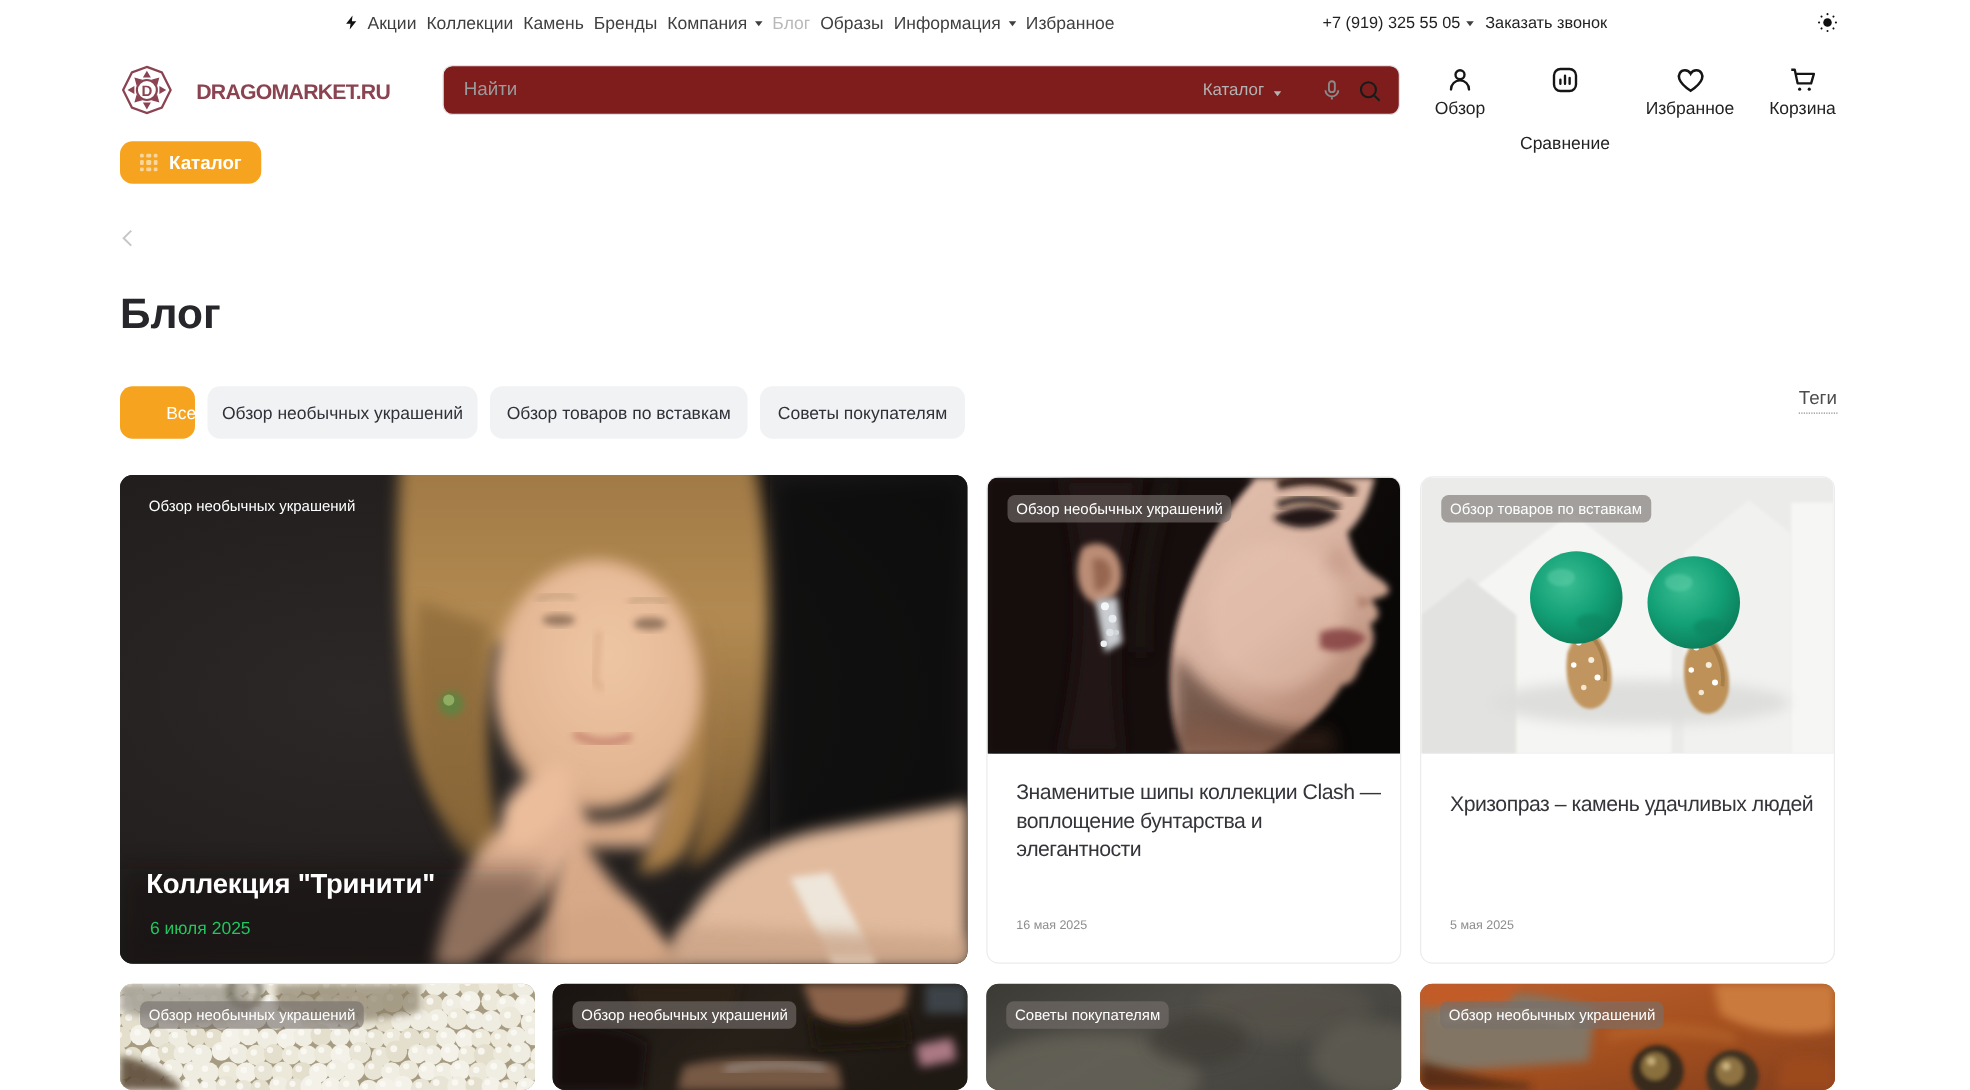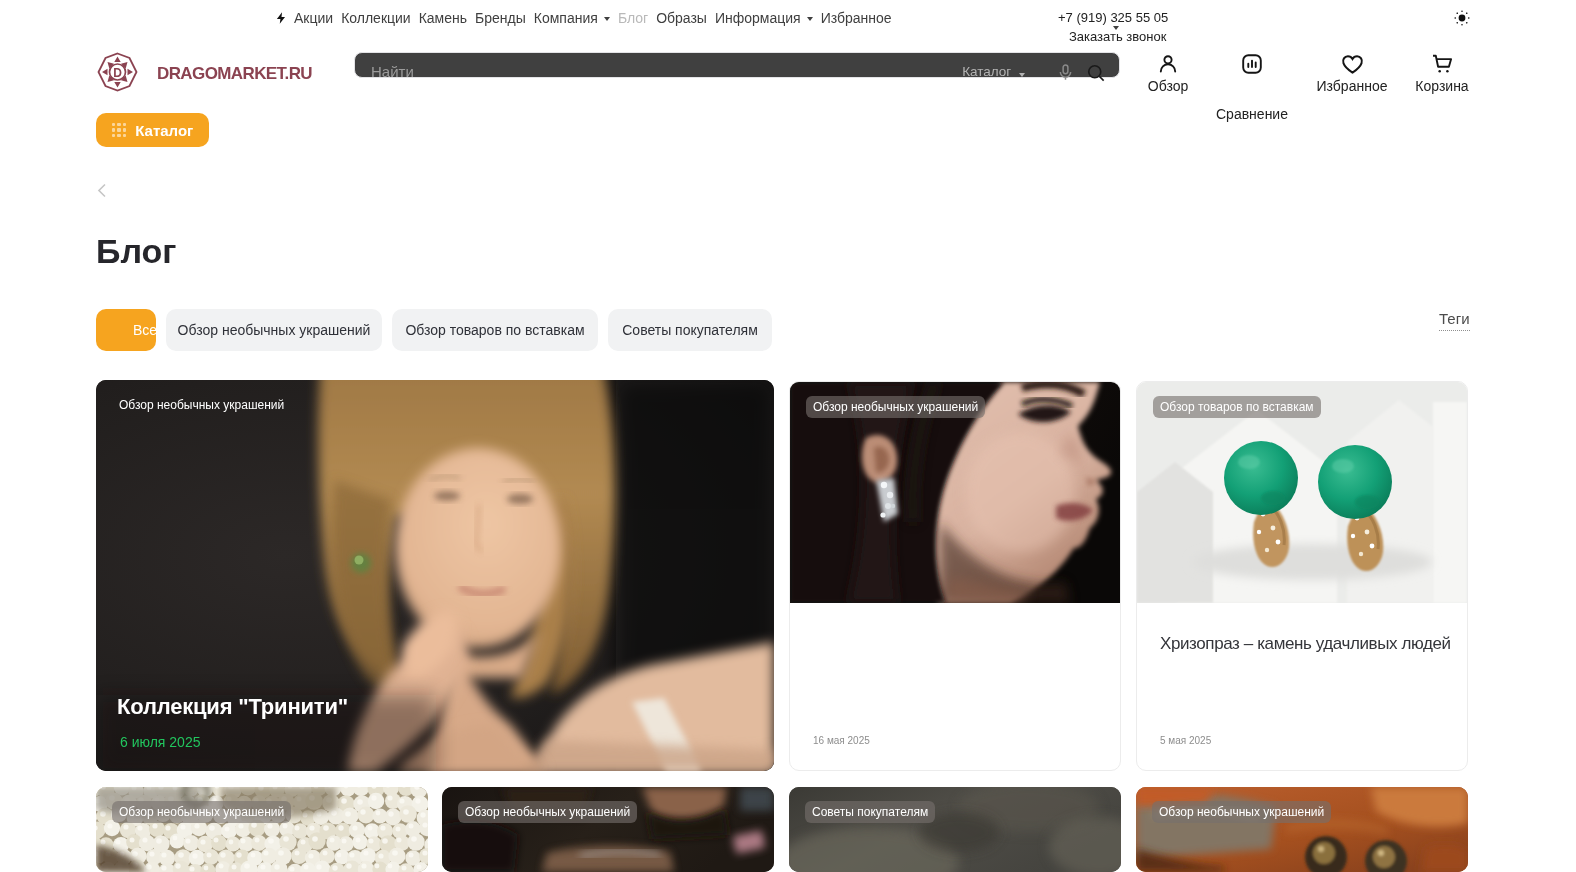--- a/index.html
+++ b/index.html
@@ -3,24 +3,24 @@
 <meta charset="utf-8">
 <style>
   * { margin:0; padding:0; box-sizing:border-box; }
   html,body { width:1576px; height:872px; background:#fff; font-family:"Liberation Sans", sans-serif; overflow:hidden; position:relative; }
   .abs { position:absolute; }
   
   .links { position:absolute; left:275px; top:10px; display:flex; gap:8px; font-size:14px; color:#3f3f3f; white-space:nowrap; align-items:center; }
   .links .it { display:flex; align-items:center; }
   .caret { display:inline-block; width:0; height:0; border-left:3.6px solid transparent; border-right:3.6px solid transparent; border-top:4.2px solid #3f3f3f; margin-left:6px; position:relative; top:1px; }
   .muted { color:#b9b9b9; }
-  .tright { position:absolute; left:1058px; top:10px; display:flex; font-size:13px; color:#222; align-items:center; white-space:nowrap;flex-direction:column; }
+  .tright { position:absolute; left:1058px; top:10px; display:flex; font-size:13px; color:#222; align-items:center; white-space:nowrap; }
   
   .logotext { position:absolute; left:157px; top:64px; font-size:17px; font-weight:bold; color:#8b4351; letter-spacing:-0.6px; }
-  .search { position:absolute; left:354px; top:52px; width:766px; height:26px; border:1px solid #e3e3e6; border-radius:8px; background:#404040; }
+  .search { position:absolute; left:354px; top:52px; width:766px; height:40px; border:1px solid #e3e3e6; border-radius:8px; background:#7f1d1d; }
   .search .ph { position:absolute; left:16px; top:0; line-height:38px; font-size:15px; color:#9b9b9b; }
   .search .cat { position:absolute; right:94px; top:0; line-height:38px; font-size:13.5px; color:#b3b3b3; }
   .hicons { position:absolute; top:52px; display:flex; flex-direction:column; align-items:center; color:#222; }
   .hicons .lbl { font-size:14px; color:#222; margin-top:2px; }
   .katalog { position:absolute; left:96px; top:113px; width:113px; height:34px; background:#f6a41f; border-radius:10px; color:#fff; font-size:15px; font-weight:bold; display:flex; align-items:center; justify-content:center; gap:9px; }
   .dots { display:grid; grid-template-columns:repeat(3,3.4px); grid-gap:2.2px; }
   .dots i { width:3.4px; height:3.4px; background:rgba(255,255,255,.55); border-radius:1px; }
   
   h1.blog { position:absolute; left:96px; top:234px; font-size:34px; line-height:34px; color:#26262b; font-weight:bold; }
   
@@ -258,20 +258,21 @@
 <g filter="url(#c3)">
         <path d="M86 98 L104 96 L108 132 L94 140 Z" fill="#c9ccd0"></path>
       </g>
 <circle cx="94" cy="103" r="3.2" fill="#f4f6f8"></circle>
 <circle cx="100" cy="113" r="3.2" fill="#e9ecef"></circle>
 <circle cx="98" cy="124" r="3" fill="#dfe3e6"></circle>
 <circle cx="93" cy="133" r="2.6" fill="#eff2f4"></circle>
 <circle cx="103" cy="124" r="2.2" fill="#cfd4d8"></circle>
 </svg>
     <span class="badge">Обзор необычных украшений</span>
+    <div class="ctitle" style="white-space:nowrap;">Знаменитые шипы коллекции Clash —<br>воплощение бунтарства и<br>элегантности</div>
     <div class="cdate">16 мая 2025</div>
   </div>
 
   <div class="card cardb" style="left:1136px; top:381px; width:332px; height:390px;">
     <svg class="cimg" width="330" height="221" viewBox="0 0 330 221">
 <defs>
  <radialGradient id="g3gem" cx="40%" cy="34%" r="72%">
    <stop offset="0%" stop-color="#3bbd92"></stop>
           <stop offset="55%" stop-color="#13a076"></stop>
           <stop offset="100%" stop-color="#0a7a57"></stop>

